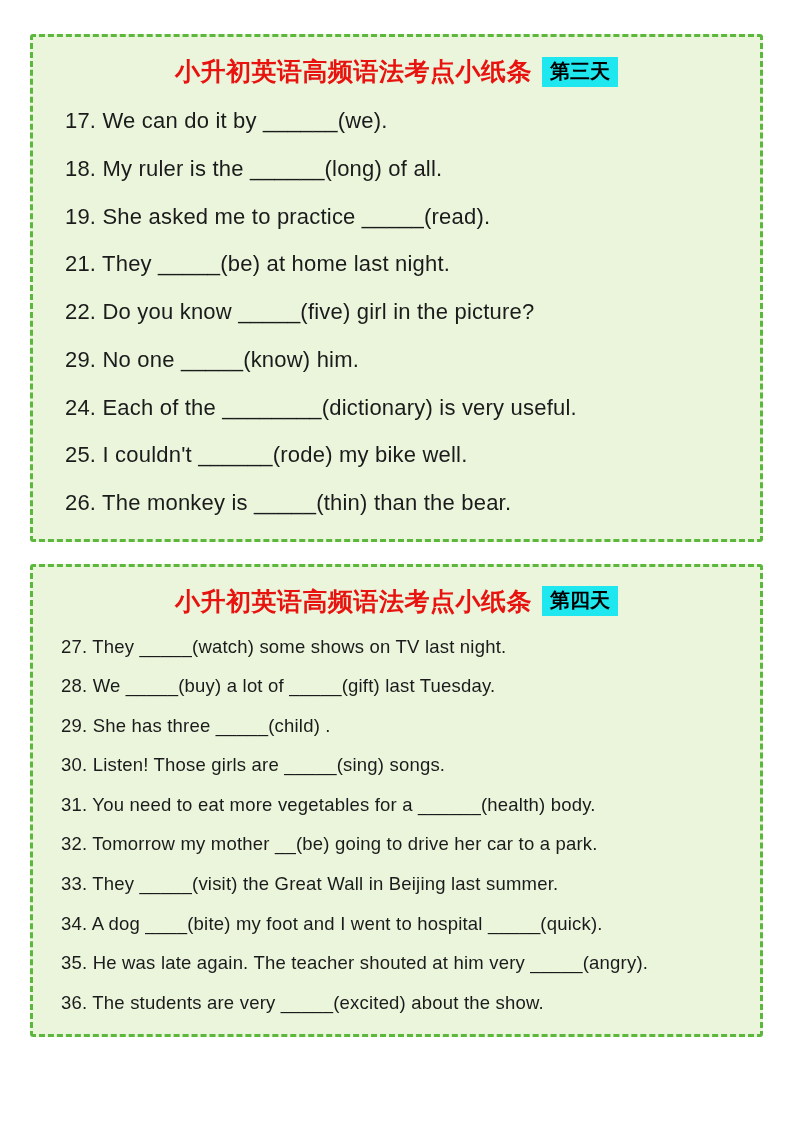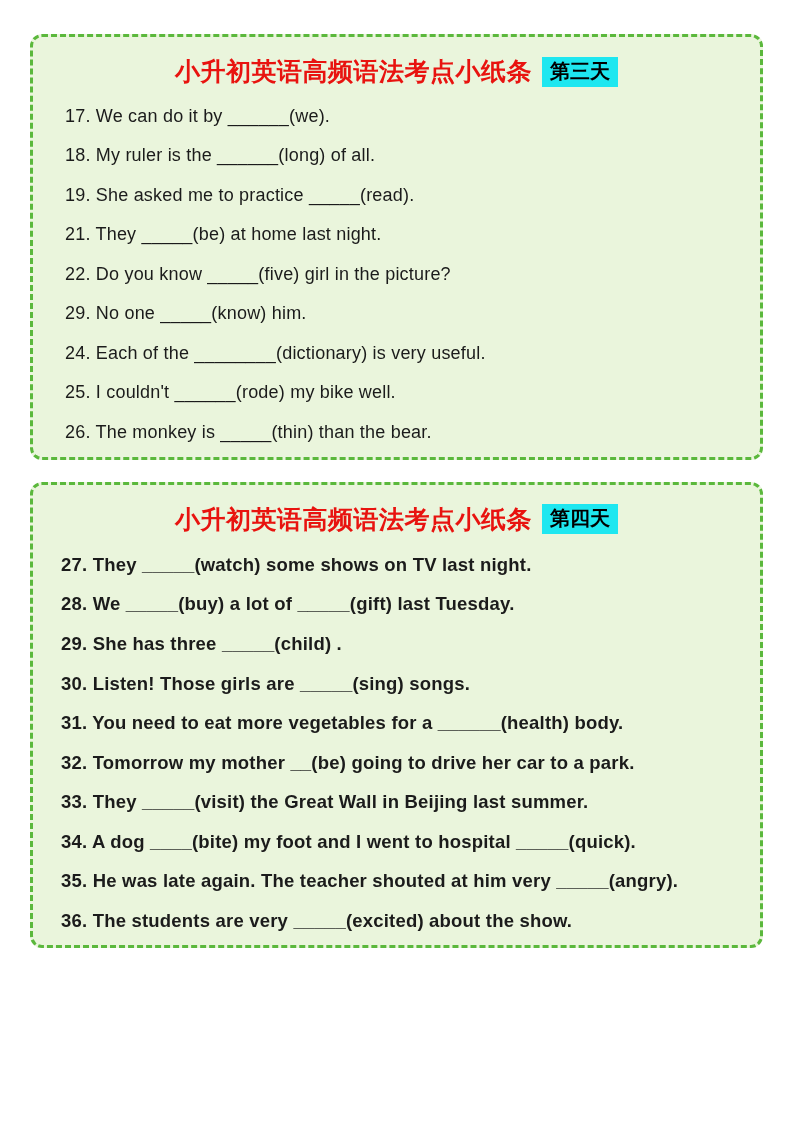--- a/index.html
+++ b/index.html
@@ -18,22 +18,22 @@
     height: 1122px;
     box-sizing: border-box;
     padding: 34px 30px 0 30px;
     display: flex;
     flex-direction: column;
     gap: 22px;
   }
   .card {
     border: 3px dashed #5bb83c;
     background: #eaf5dc;
-    border-radius: 12px;
-    padding: 14px 18px 6px 18px;
+    border-radius: 3px;
+    padding: 14px 18px 13px 18px;
     box-sizing: border-box;
   }
   .card-header {
     display: flex;
     align-items: center;
     justify-content: center;
     gap: 10px;
     margin-bottom: 10px;
     margin-top: 4px;
   }
@@ -53,30 +53,29 @@
     white-space: nowrap;
     line-height: 1.1;
   }
   .items {
     display: flex;
     flex-direction: column;
     gap: 2px;
     padding-left: 14px;
   }
   .item {
-    font-size: 18px;
+    font-size: 22px;
     color: #1b1b1b;
     line-height: 2.08;
     white-space: nowrap;
     letter-spacing: 0.2px;
   }
   .card-two .item {
     font-size: 18.5px;
     line-height: 2.03;
-    font-weight: bold;
   }
   .card-two .items {
     padding-left: 10px;
   }
 </style>
 </head>
 <body>
 
 <div class="page">
 

